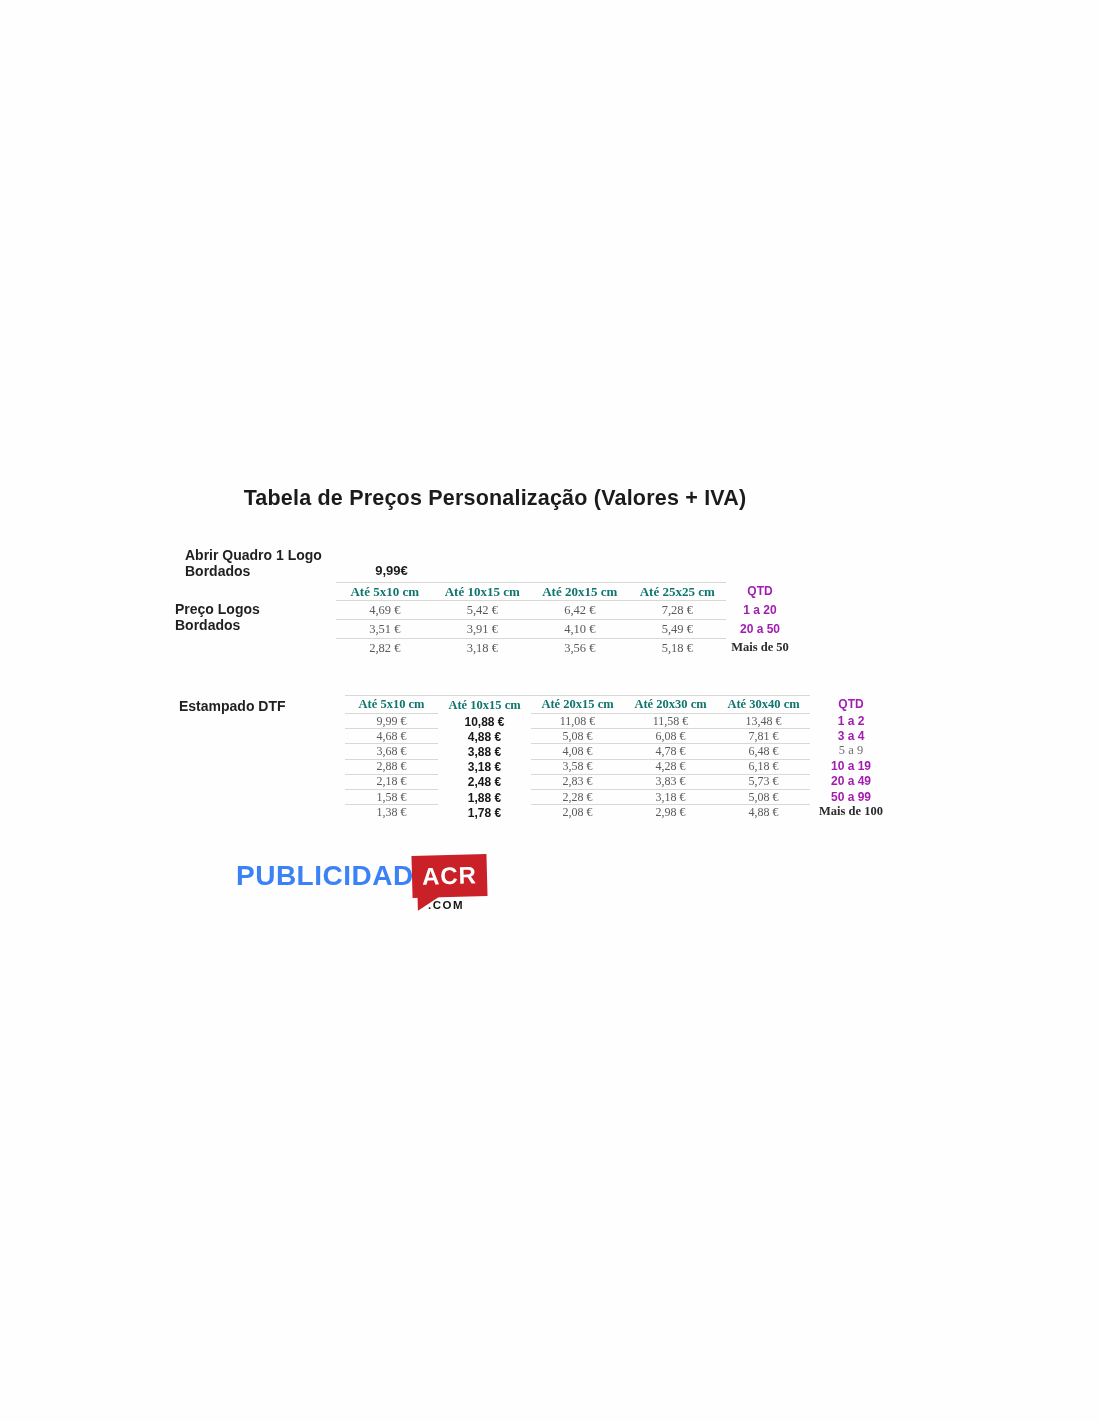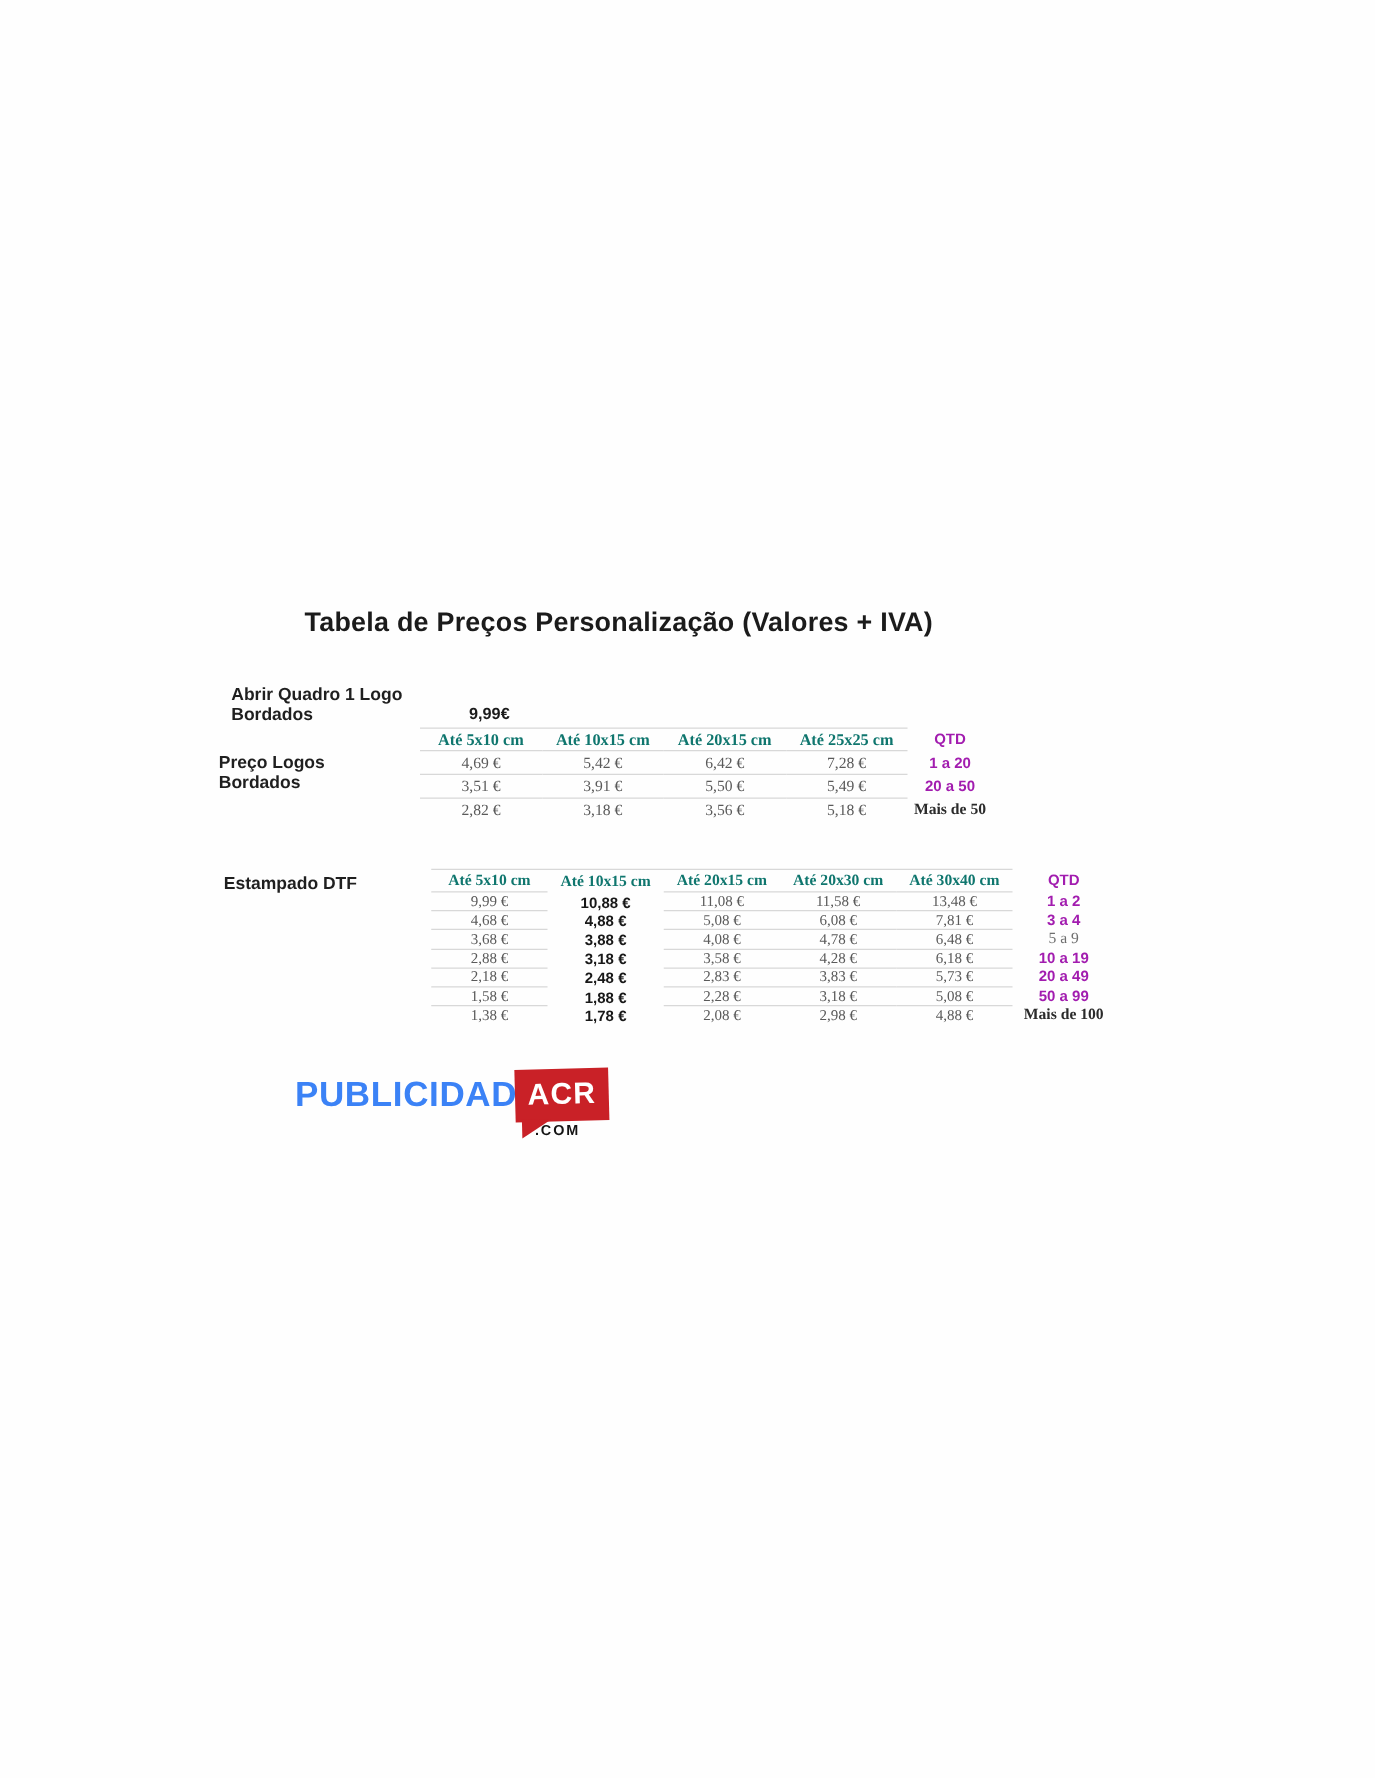--- a/index.html
+++ b/index.html
@@ -106,21 +106,21 @@
       </div>
       <div class="row">
         <div class="cell">4,69 €</div>
         <div class="cell">5,42 €</div>
         <div class="cell">6,42 €</div>
         <div class="cell">7,28 €</div>
       </div>
       <div class="row">
         <div class="cell">3,51 €</div>
         <div class="cell">3,91 €</div>
-        <div class="cell">5,50 €</div>
+        <div class="cell">4,10 €</div>
         <div class="cell">5,49 €</div>
       </div>
       <div class="row last">
         <div class="cell">2,82 €</div>
         <div class="cell">3,18 €</div>
         <div class="cell">3,56 €</div>
         <div class="cell">5,18 €</div>
       </div>
     </div>
 

